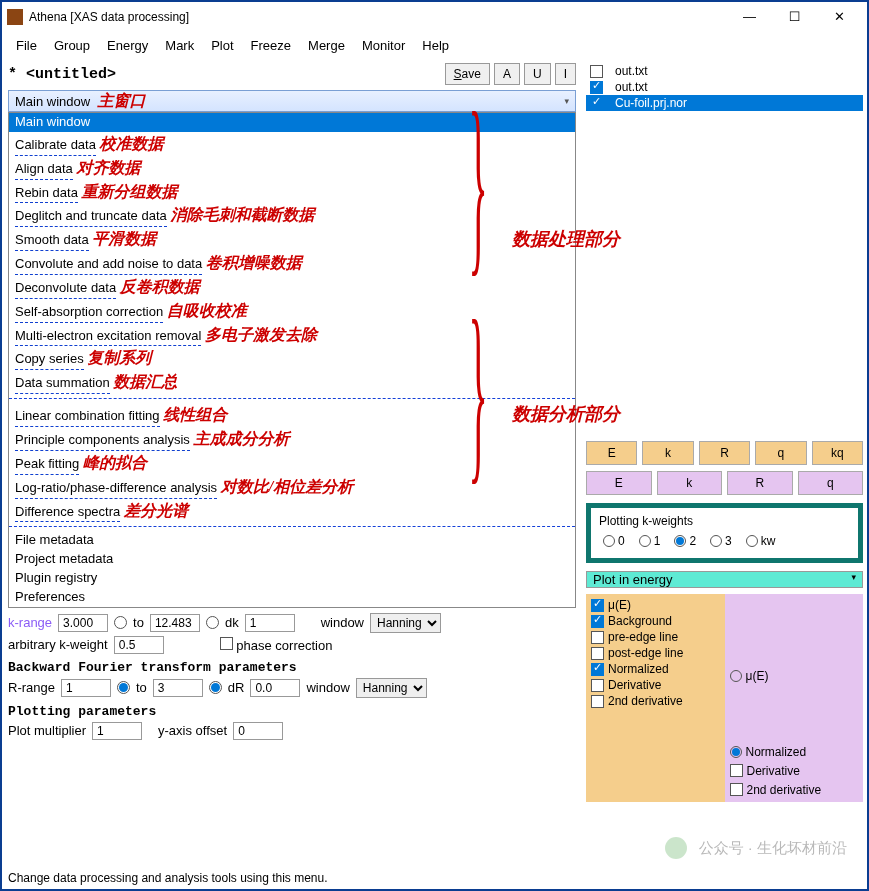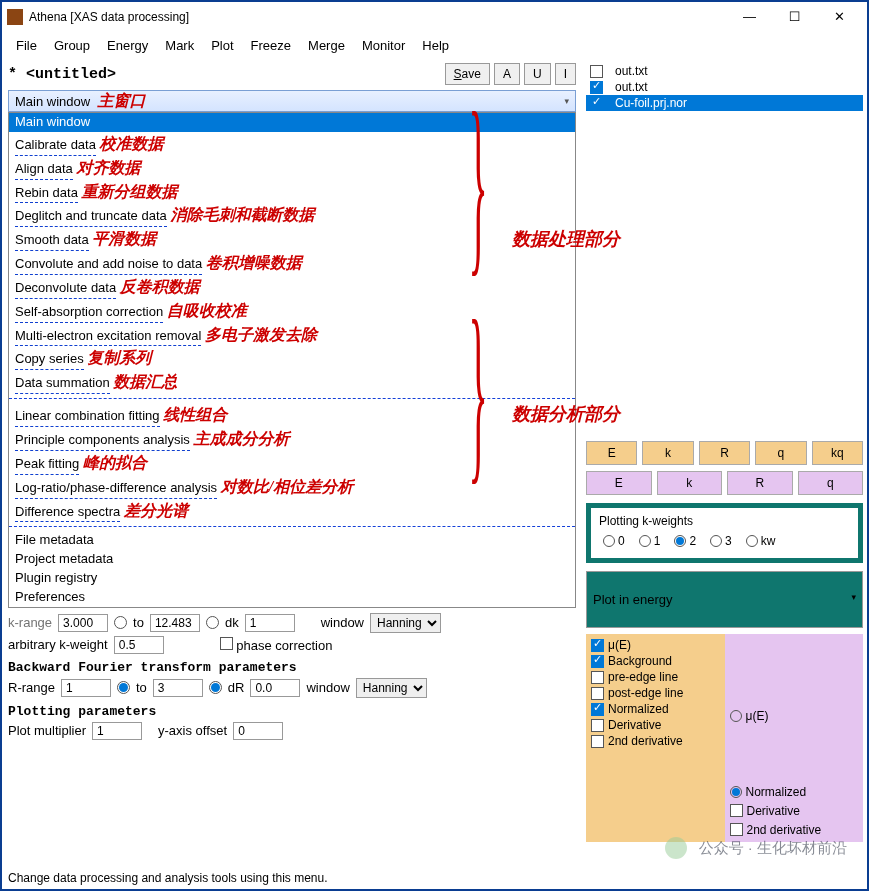--- a/index.html
+++ b/index.html
@@ -34,36 +34,36 @@
 .plot-btns2 { display: flex; gap: 5px; margin-top: 6px; }
 .pbtn { flex: 1; text-align: center; border: 1px solid #aaa; padding: 4px 0; font-size: 12px; }
 .pbtn.orange { background: #f5ce8c; }
 .pbtn.purple { background: #e5c5f0; }
 .kw-box { border: 5px solid #0f766e; padding: 6px 4px 10px; margin-top: 8px; font-size: 12px; }
 .kw-title { margin-top: -14px; background: #fff; display: inline-block; padding: 0 4px; font-size: 12px; }
 .kw-radios { display: flex; gap: 14px; padding: 6px 8px 0; }
 .radio { display: flex; align-items: center; gap: 3px; }
 .radio-circ { width: 12px; height: 12px; border: 1px solid #555; border-radius: 50%; position: relative; }
 .radio.on .radio-circ::after { content: ""; position: absolute; inset: 1px; border-radius: 50%; background: #0078d7; }
-.pie-combo { border: 1px solid #999; background: #0f766e; padding: 20px 6px; font-size: 13px; margin-top: 8px; display: flex; }
+.pie-combo { border: 1px solid #999; background: #5eead4; padding: 0 6px; font-size: 13px; margin-top: 8px; display: flex; }
 .pie-combo::after { content: "▾"; margin-left: auto; font-size: 9px; }
 .plot-opts { display: flex; margin-top: 6px; font-size: 12px; }
 .col-orange { background: #f5ce8c; padding: 3px 5px; }
 .col-purple { background: #e5c5f0; padding: 3px 5px; }
 .opt-row { display: flex; align-items: center; gap: 4px; padding: 1px 0; }
 .emin-row { display: flex; gap: 8px; margin-top: 70px; font-size: 12px; align-items: center; padding: 0 4px; }
 .tinput { border: 1px solid #999; padding: 2px 4px; width: 48px; font-size: 12px; }
 .statusbar { position: absolute; bottom: 0; left: 0; right: 0; padding: 4px 6px; font-size: 12px; background: #fff; }
 .below-dd { font-size: 13px; padding: 2px 0; }
 .below-dd .row { display: flex; align-items: center; gap: 6px; margin: 3px 0; }
 .below-dd input[type=text] { width: 50px; border: 1px solid #999; padding: 1px 4px; font-size: 12px; }
 .sect-hdr { font-family: "Courier New", monospace; font-weight: bold; font-size: 13px; margin: 6px 0 3px; }
 .brace { position: absolute; color: #cc0000; font-size: 80px; font-family: serif; pointer-events: none; transform: scaleX(0.5) scaleY(2.5); }
 .section-label { position: absolute; color: #cc0000; font-family: "SimSun","KaiTi",serif; font-weight: bold; font-style: italic; font-size: 18px; }
-.water { position: absolute; right: 20px; bottom: 30px; opacity: 0.5; font-size: 15px; font-family: "SimSun",serif; color: #0f172a; display: flex; align-items: center; gap: 12px; }
+.water { position: absolute; right: 20px; bottom: 30px; opacity: 0.5; font-size: 15px; font-family: "SimSun",serif; color: #737373; display: flex; align-items: center; gap: 12px; }
 .water .wicon { width: 22px; height: 22px; border-radius: 50%; background: #9c9; }
 select { border: 1px solid #999; font-size: 12px; padding: 1px 2px; }
 .rbtn-sm { width: 13px; height: 13px; border: 1px solid #555; border-radius: 50%; display: inline-block; }
 .rbtn-sm.on::after { content:""; display:block; margin:1px; width:9px; height:9px; border-radius:50%; background:#0078d7; }
 </style>
 </head>
 <body>
 
 <div class="titlebar">
   <div class="icon"></div>
@@ -131,21 +131,21 @@
           <div class="item">Preferences</div>
         </div>
       <span class="brace" style="left:450px; top:10px;">}</span>
       <span class="brace" style="left:450px; top:218px;">}</span>
     </div>
     <div class="section-label" style="left:510px; top:225px;">数据处理部分</div>
     <div class="section-label" style="left:510px; top:400px;">数据分析部分</div>
 
     <div class="below-dd">
       <div class="row">
-        <span style="color:#737373">k-range</span>
+        <span style="color:#8b5cf6">k-range</span>
         <input type="text" value="3.000" style="">
         <span class="rbtn-sm"></span>
           <span>to</span>
         <input type="text" value="12.483" style="">
         <span class="rbtn-sm"></span>
           <span>dk</span>
         <input type="text" value="1" style="">
         <span style="margin-left:20px;">window</span>
         <select><option>Hanning</option></select>
       </div>

